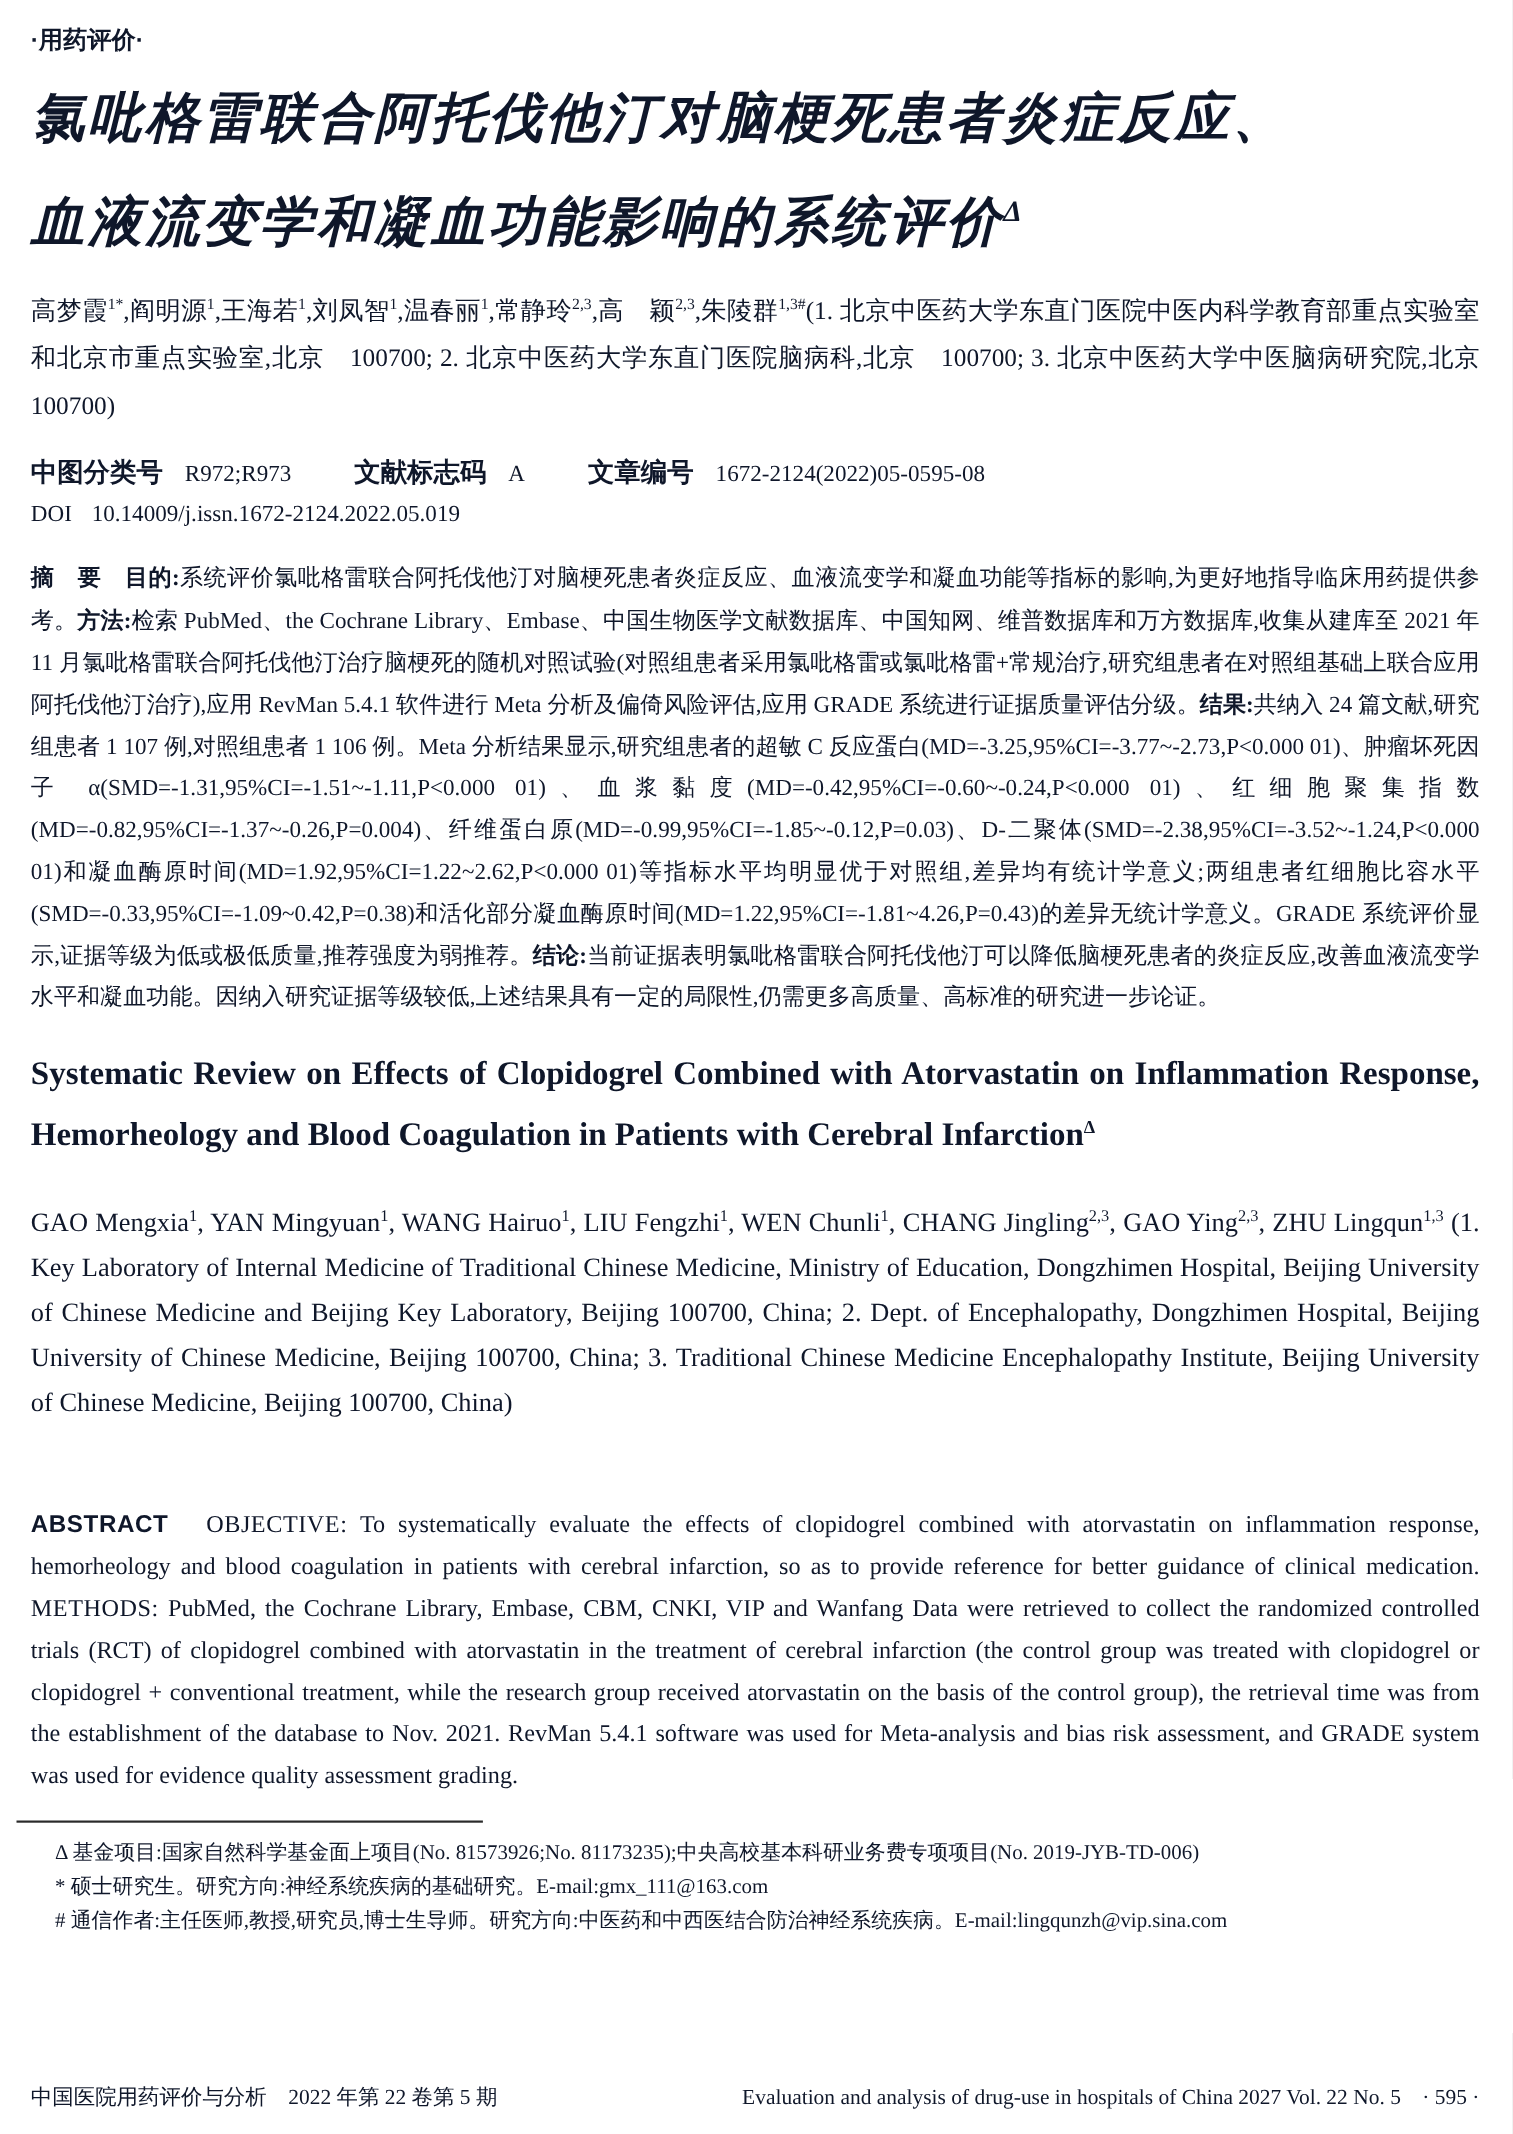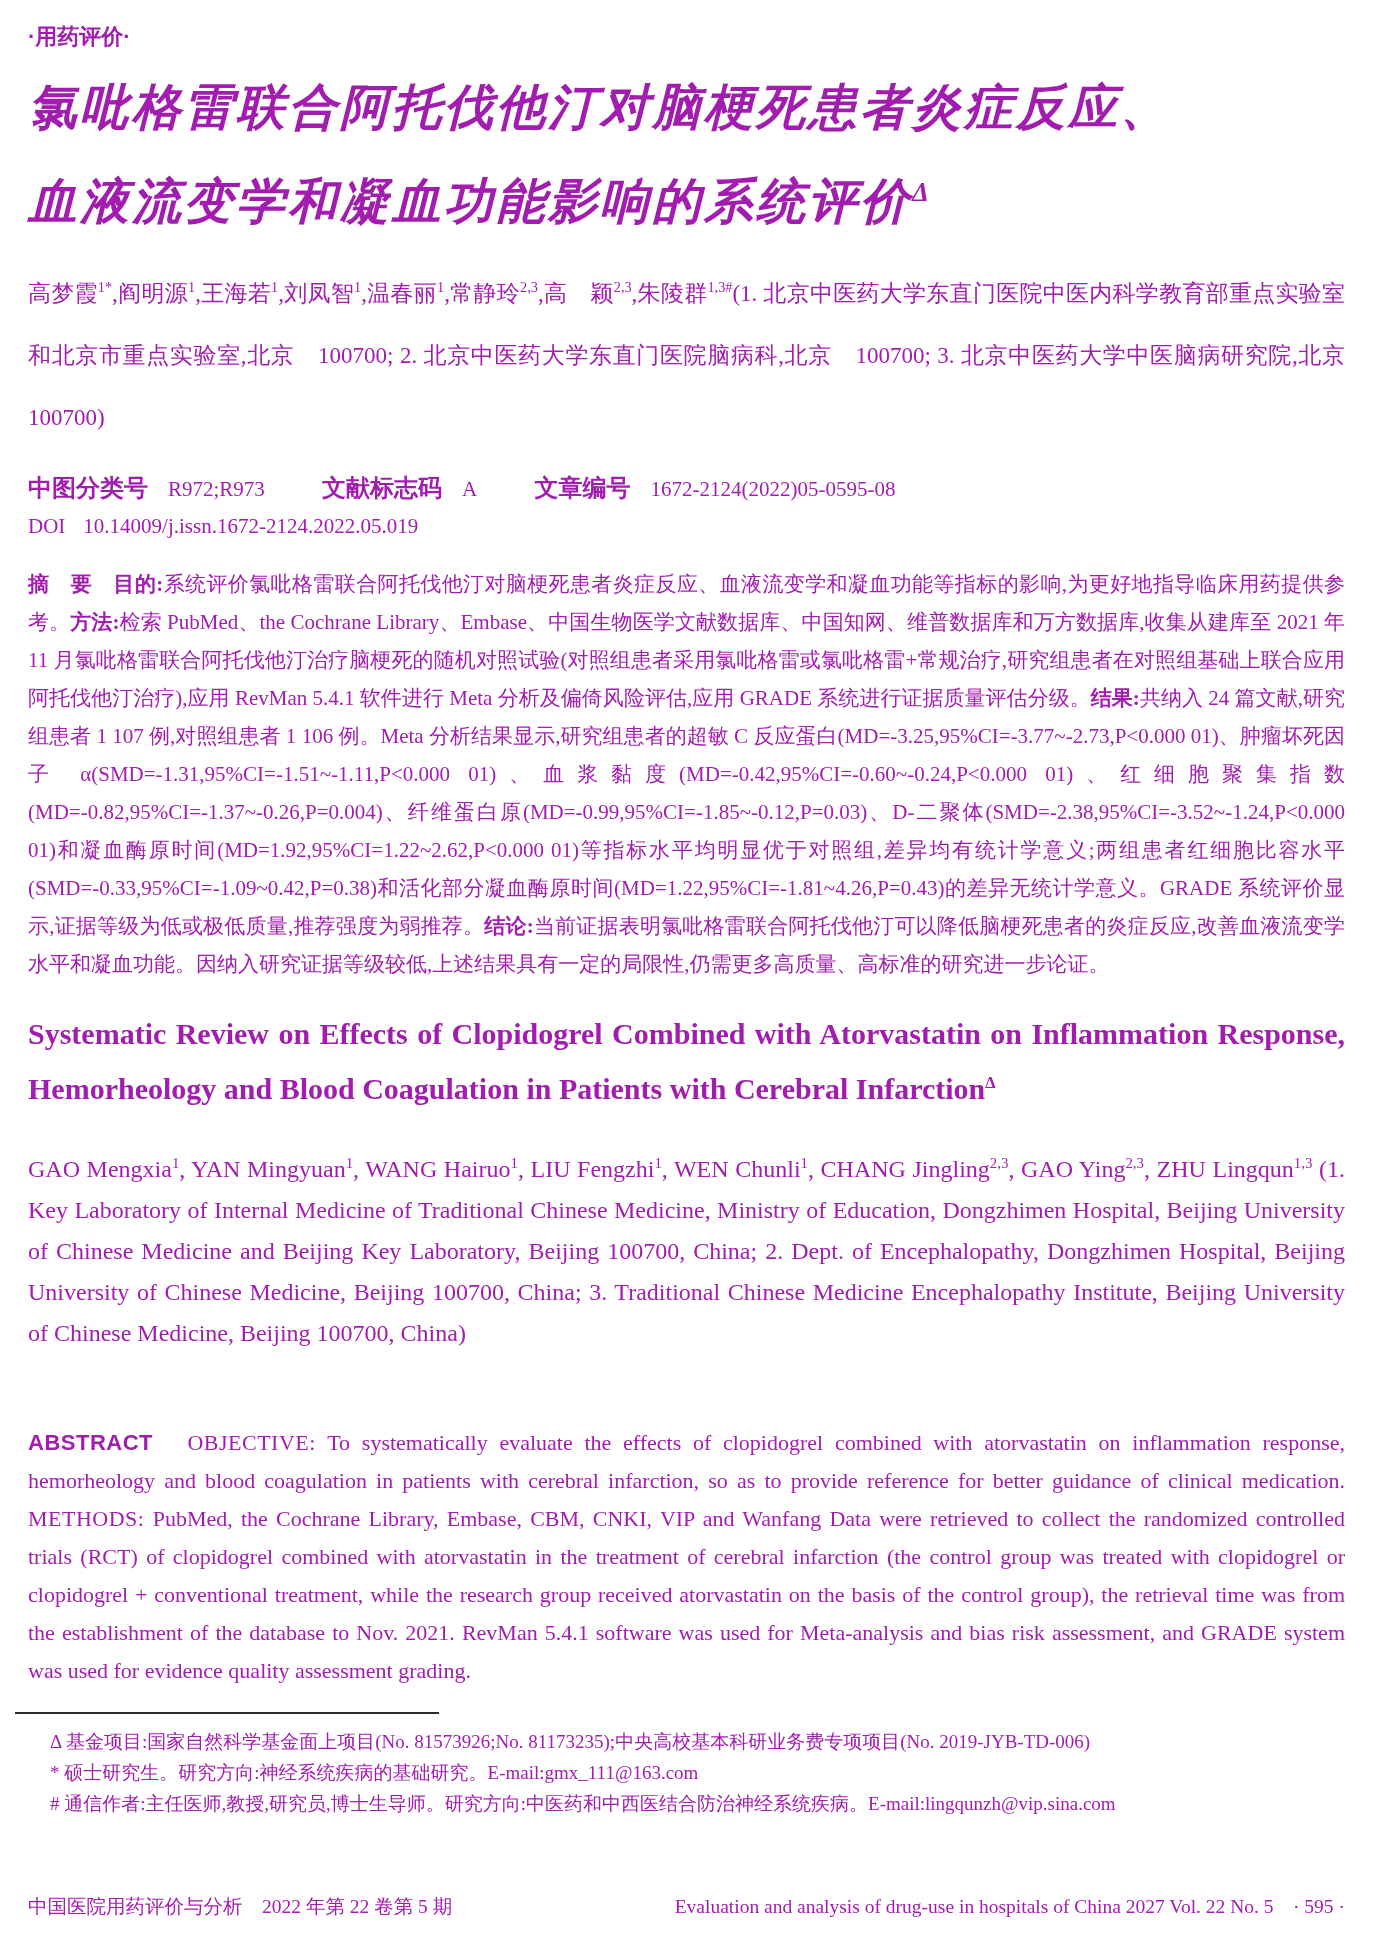--- a/index.html
+++ b/index.html
@@ -1,21 +1,21 @@
 <!DOCTYPE html>
 <html><head>
 <meta charset="utf-8">
 <style>
   html,body { margin:0; padding:0; background:#e8e8e8; }
   .page {
     position:relative;
     width:1375px; height:1940px;
     margin:0 auto;
     background:#ffffff;
-    color:#a21caf;
+    color:#0f172a;
     font-family:"Liberation Serif","DejaVu Serif",serif;
     box-sizing:border-box;
     padding:22px 30px 0 28px;
     overflow:hidden;
   }
   .hei { font-family:"Liberation Sans","DejaVu Sans",sans-serif; font-weight:bold; }
 
   .col-marker {
     font-size:22px; font-weight:bold;
     font-family:"Liberation Sans","DejaVu Sans",sans-serif;
@@ -23,21 +23,21 @@
 
   .title-cn {
     margin-top:14px;
     font-size:49px; font-weight:800;
     line-height:84px; letter-spacing:3px;font-style:italic;
   }
   .title-cn sup, .title-en sup { font-size:0.55em; vertical-align:super; }
 
   .authors-cn {
     margin-top:12px;
-    font-size:23px; line-height:62px;
+    font-size:23px; line-height:43px;
     text-align:justify;
   }
   .authors-cn sup, .authors-en sup { font-size:0.62em; vertical-align:super; }
 
   .meta-row { margin-top:22px; font-size:21px; }
   .meta-item { margin-right:52px; }
   .meta-label { margin-right:20px; font-size:24px; }
   .doi-row { margin-top:10px; font-size:21px; }
   .doi-label { margin-right:18px; }
 

